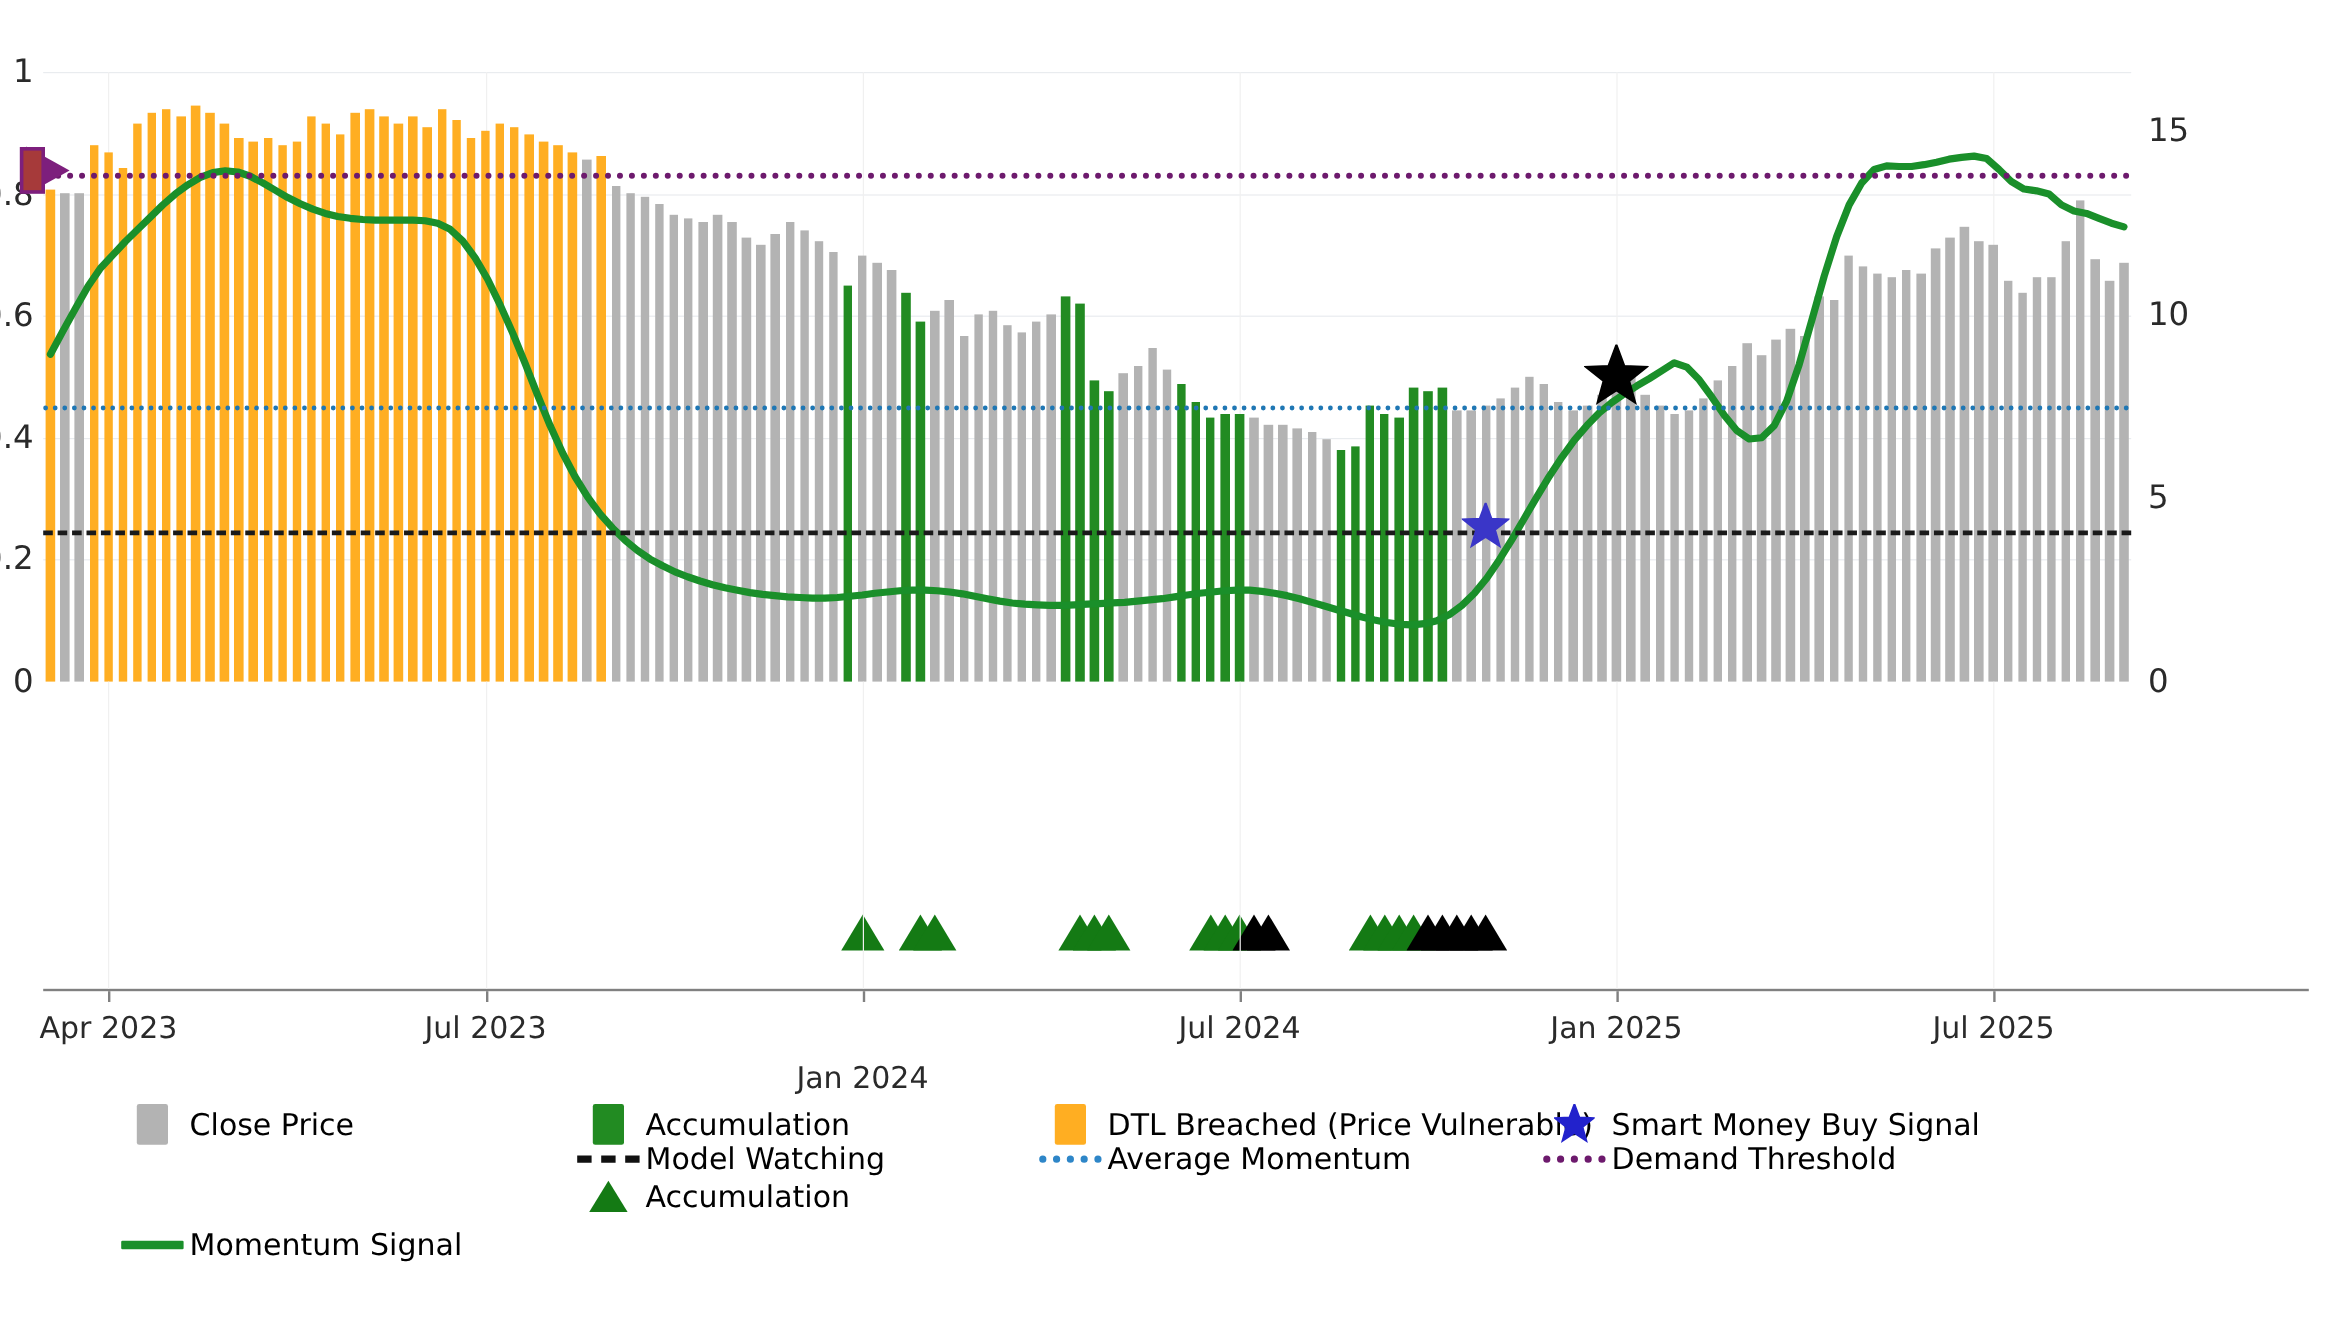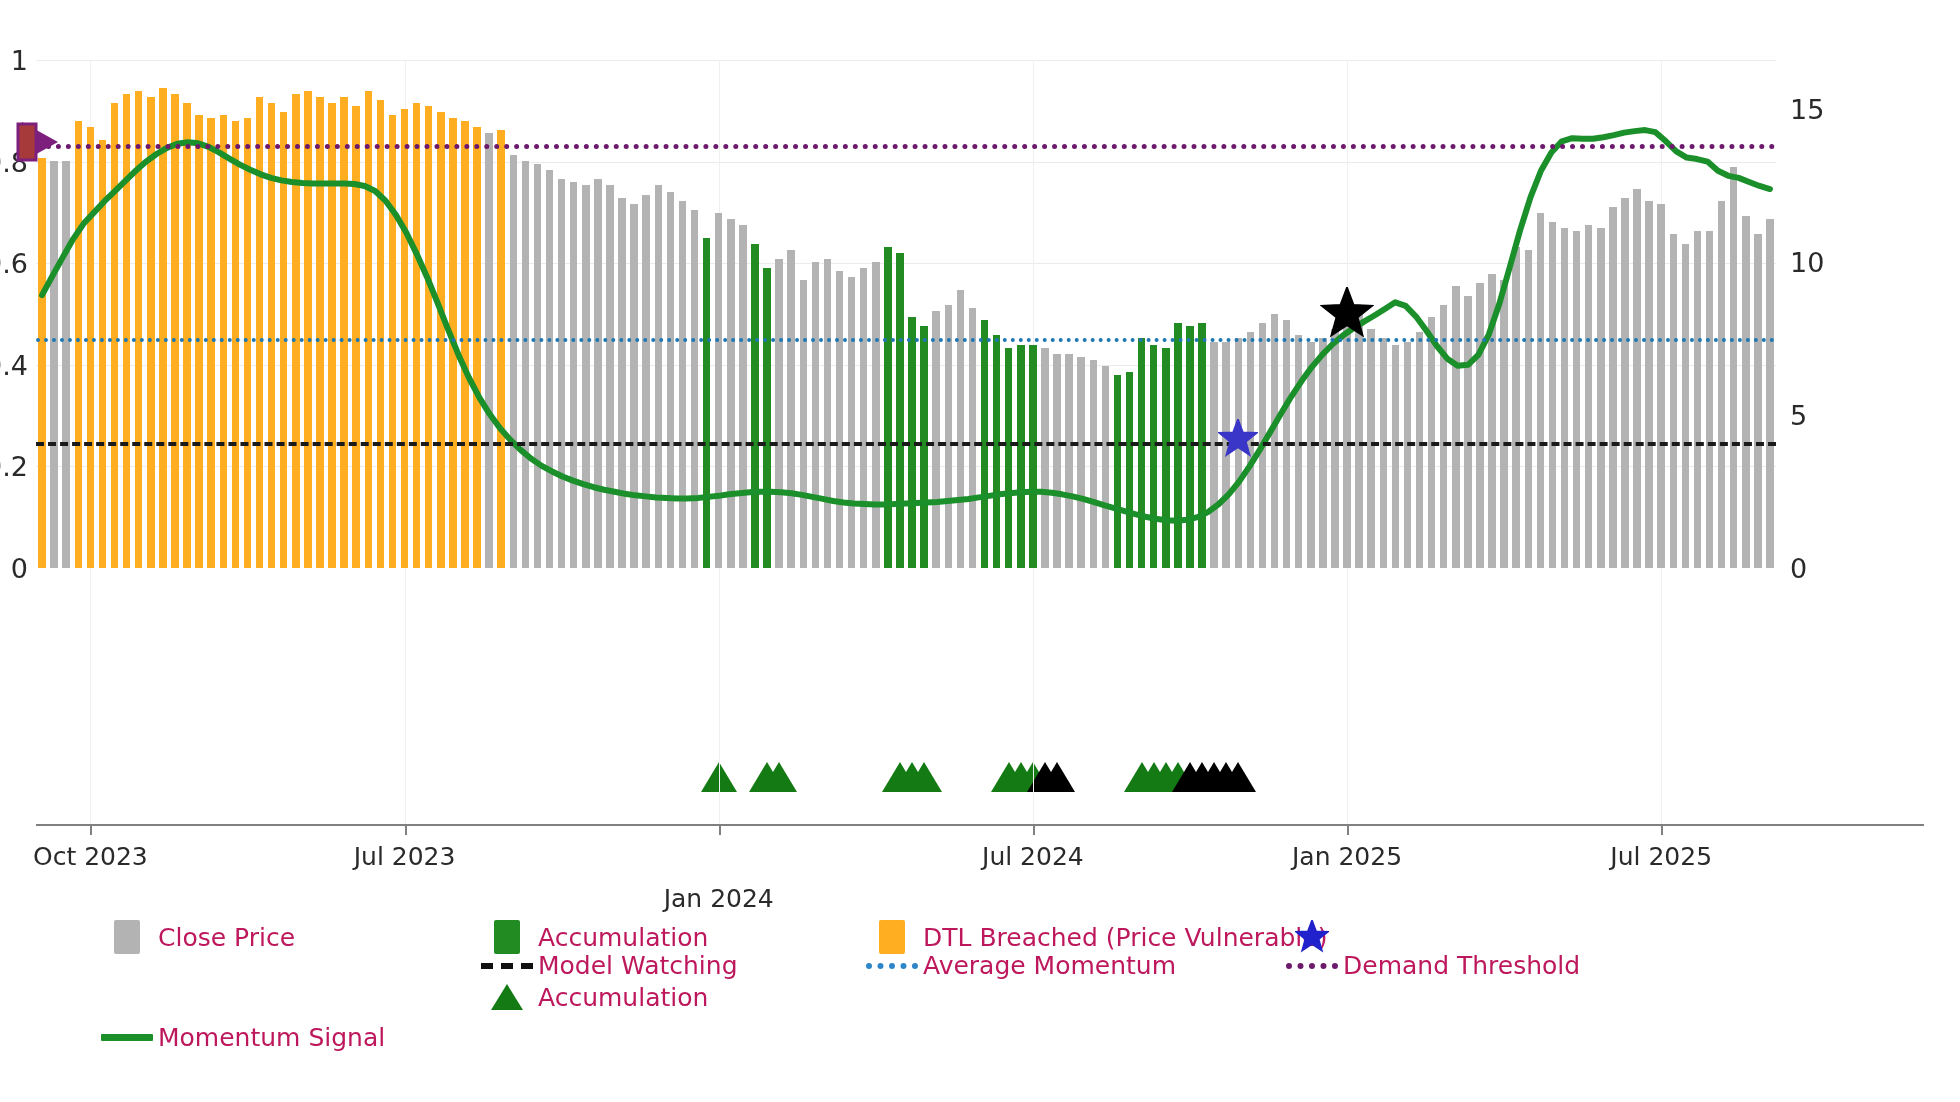--- a/index.html
+++ b/index.html
@@ -31,21 +31,21 @@
 
   
   .star{position:absolute;transform:translate(-50%,-50%);}
   .tri-row{position:absolute;}
 
   
   #legend{position:absolute;left:96px;top:920px;width:1800px;}
   .lg-row{display:flex;align-items:center;height:38px;}
   .lg-item{display:flex;align-items:center;}
   .lg-key{width:62px;display:flex;align-items:center;justify-content:center;flex:0 0 62px;}
-  .lg-label{font-size:25px;color:#be185d;white-space:nowrap;}
+  .lg-label{font-size:25px;color:#000000;white-space:nowrap;}
   .sw-rect{width:26px;height:34px;border-radius:2px;}
   .sw-line{width:52px;height:7px;border-radius:1px;}
   .sw-dash{width:52px;border-top:6px dashed #111;}
   .sw-dot-blue{width:52px;border-top:6px dotted #2e86c8;}
   .sw-dot-purple{width:52px;border-top:6px dotted #6d1a6d;}
 
   #source{position:absolute;right:18px;top:756px;font-size:26px;color:#adadad;}
 </style>
 </head>
 <body>
@@ -310,21 +310,21 @@
       <div class="tri-row" style="left: 1207.21px; top: 760px;"><svg width="38" height="34">
           <polygon points="19,2 37,32 1,32" fill="#000000"></polygon>
         </svg></div>
       <div class="tri-row" style="left: 1219.29px; top: 760px;"><svg width="38" height="34">
           <polygon points="19,2 37,32 1,32" fill="#000000"></polygon>
         </svg></div>
     </div>
   <div class="axisline" id="xaxis" style="left:36px;right:36px;top:824px;"></div>
   <div id="x-ticks">
       <div class="ticklet" style="left: 90.375px; top: 826px;"></div>
-      <div class="xtick" style="left: 90.375px; top: 842px;">Oct 2023</div>
+      <div class="xtick" style="left: 90.375px; top: 842px;">Apr 2023</div>
       <div class="ticklet" style="left: 404.542px; top: 826px;"></div>
       <div class="xtick" style="left: 404.542px; top: 842px;">Jul 2023</div>
       <div class="ticklet" style="left: 718.708px; top: 826px;"></div>
       <div class="xtick" style="left: 718.708px; top: 884px;">Jan 2024</div>
       <div class="ticklet" style="left: 1032.88px; top: 826px;"></div>
       <div class="xtick" style="left: 1032.88px; top: 842px;">Jul 2024</div>
       <div class="ticklet" style="left: 1347.04px; top: 826px;"></div>
       <div class="xtick" style="left: 1347.04px; top: 842px;">Jan 2025</div>
       <div class="ticklet" style="left: 1661.21px; top: 826px;"></div>
       <div class="xtick" style="left: 1661.21px; top: 842px;">Jul 2025</div>
@@ -350,20 +350,21 @@
             <span class="sw-rect" style="background:#FFAE22"></span>
           </span>
           <span class="lg-label">DTL Breached (Price Vulnerable)</span>
         </div>
         <div class="lg-item" style="position: absolute; left: 1185px; top: 0px;">
           <span class="lg-key">
             <svg width="34" height="34">
               <polygon points="17.00,0.00 21.20,11.22 33.17,11.75 23.79,19.21 26.99,30.75 17.00,24.14 7.01,30.75 10.21,19.21 0.83,11.75 12.80,11.22" fill="#2222cc" stroke="#2222cc" stroke-width="1.5"></polygon>
             </svg>
           </span>
+          <span class="lg-label">Smart Money Buy Signal</span>
         </div>
       </div>
       <div class="lg-row" style="position: relative; height: 31px;">
         <div class="lg-item" style="position: absolute; left: 380px; top: 0px;">
           <span class="lg-key">
             <span class="sw-dash" style="border-color:#111111"></span>
           </span>
           <span class="lg-label">Model Watching</span>
         </div>
         <div class="lg-item" style="position: absolute; left: 1185px; top: 0px;">

